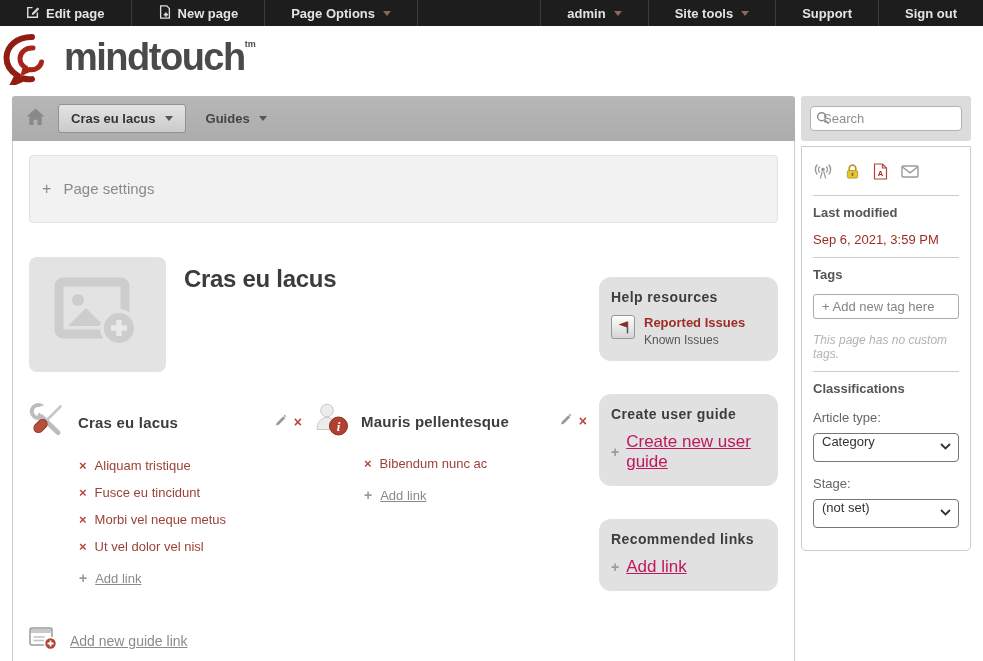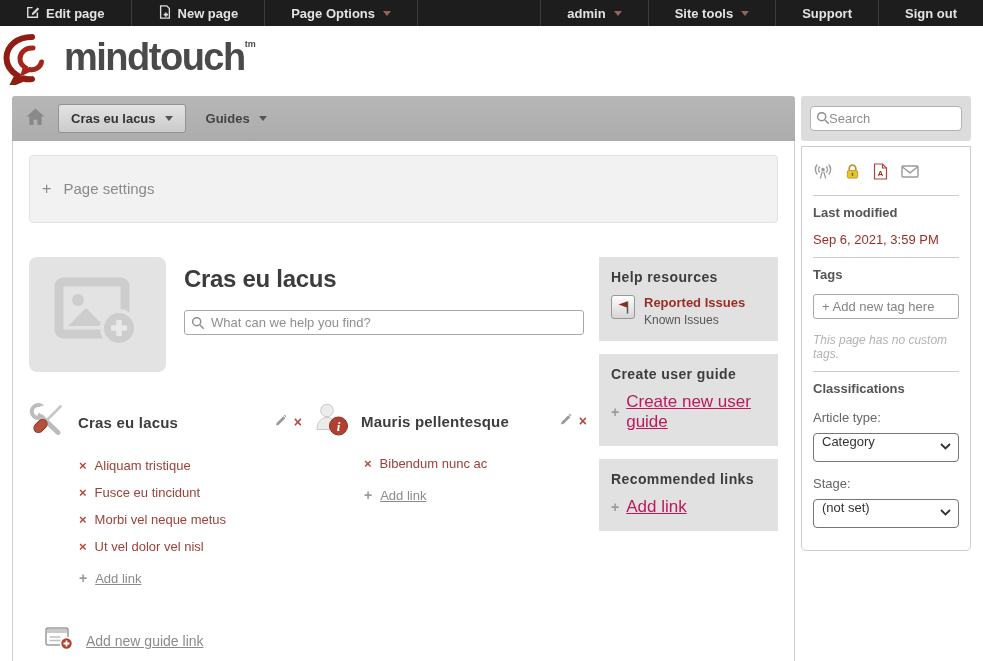--- a/index.html
+++ b/index.html
@@ -72,43 +72,43 @@
   .gctrl { margin-left:auto; display:flex; align-items:center; gap:7px; }
   .gctrl .xdel { color:#b5463c; font-weight:bold; font-size:14px; line-height:1; cursor:pointer; }
   .glinks { margin:16px 0 0 50px; }
   .glink { display:flex; align-items:center; gap:8px; margin-bottom:12px; cursor:pointer; }
   .glink .x { color:#b5463c; font-weight:bold; font-size:13px; line-height:1; }
   .glink .txt { font-size:13px; color:#9c4238; }
   .addlink { display:flex; align-items:center; gap:8px; margin-top:16px; cursor:pointer; }
   .addlink .p { color:#9a9a9a; font-size:14px; font-weight:bold; }
   .addlink .txt { font-size:13px; color:#8b8b8b; text-decoration:underline; }
 
-  .add-guide { display:flex; align-items:center; gap:12px; margin-top:40px; margin-left:16px; cursor:pointer; }
+  .add-guide { display:flex; align-items:center; gap:12px; margin-top:40px; margin-left:0; cursor:pointer; }
   .add-guide .txt { font-size:14px; color:#8b8b8b; text-decoration:underline; }
 
   
   .boxes { width:180px; display:flex; flex-direction:column; gap:13px; }
-  .hbox { background:#e1e1e1; border-radius:0; padding:12px 12px 14px; }
+  .hbox { background:#e1e1e1; border-radius:12px; padding:12px 12px 14px;margin-top:20px; }
   .hbox h3 { font-size:14px; color:#3e3d3c; letter-spacing:0.4px; margin-bottom:10px; }
   .hres { display:flex; gap:9px; align-items:flex-start; }
   .flagbox { width:24px; height:24px; border:1px solid #979797; border-radius:3px;
     background:linear-gradient(#fdfdfd,#d5d5d5); display:flex; align-items:center;
     justify-content:center; flex:none; }
   .hres-link { font-size:13px; font-weight:bold; color:#9c2d24; cursor:pointer; }
   .hres-sub { font-size:12px; color:#555; margin-top:3px; }
   .boxlink { display:flex; gap:7px; align-items:center; cursor:pointer; }
   .boxlink .p { color:#9a9a9a; font-weight:bold; font-size:14px; }
   .boxlink .txt { font-size:17px; color:#be185d; text-decoration:underline; }
 
   
   .side-strip { height:45px; background:#dcdcdc; border-radius:3px; padding:10px 9px; }
   .side-search { position:relative; }
   .side-search svg { position:absolute; left:6px; top:5px; }
   .side-search input { width:100%; height:25px; border:1px solid #b2b2b2; border-radius:4px;
-    padding:0 6px 0 18px; font-size:13px; color:#333; outline:none; background:#fff;
+    padding:0 6px 0 12px; font-size:13px; color:#333; outline:none; background:#fff;
     font-family:"Liberation Sans", sans-serif; }
   .side-search input::placeholder { color:#8f8f8f; }
   .side-box { margin-top:5px; border:1px solid #ccc; border-radius:0 0 5px 5px;
     background:#fff; padding:13px 11px 22px; }
   .icon-row { display:flex; gap:13px; align-items:center; padding:2px 0 6px 1px; }
   .icon-row span { cursor:pointer; display:flex; }
   .sep { border-top:1px solid #ccc; margin:9px 0; }
   .side-h { font-size:13px; font-weight:bold; color:#555; margin:6px 0; }
   .side-date { font-size:13px; color:#9c2d24; margin:12px 0 10px; }
   .tagwrap { margin:12px 0 2px; }
@@ -219,27 +219,20 @@
                   <rect x="5" y="5" width="66" height="52" rx="4" fill="none" stroke="#cdcdcd" stroke-width="9"></rect>
                   <circle cx="24" cy="23" r="6" fill="#cdcdcd"></circle>
                   <path d="M14 49 L32 31 L46 45 L54 37 L66 49 Z" fill="#cdcdcd"></path>
                   <circle cx="65" cy="51" r="17" fill="#cdcdcd" stroke="#e3e3e3" stroke-width="4"></circle>
                   <path d="M65 43 v16 M57 51 h16" stroke="#e8e8e8" stroke-width="5.5"></path>
                 </svg>
               </span>
             </div>
             <div class="hero-right">
               <div class="page-title">Cras eu lacus</div>
-              <div class="searchwrap">
-                <svg width="14" height="14" viewBox="0 0 16 16" fill="none" stroke="#8f8f8f" stroke-width="1.7">
-                    <circle cx="6.5" cy="6.5" r="4.6"></circle>
-                    <path d="M10.2 10.2 L14.6 14.6"></path>
-                  </svg>
-                <input type="text" placeholder="What can we help you find?" style="">
-              </div>
             </div>
           </div>
 
           <div class="guides">
 
             <div class="gcol">
               <div class="ghead">
                 <span class="gicon">
                   <svg width="36" height="36" viewBox="0 0 36 36">
                     <path d="M11 13.5 L29 30.5" stroke="#bcbcbc" stroke-width="5" stroke-linecap="round"></path>

